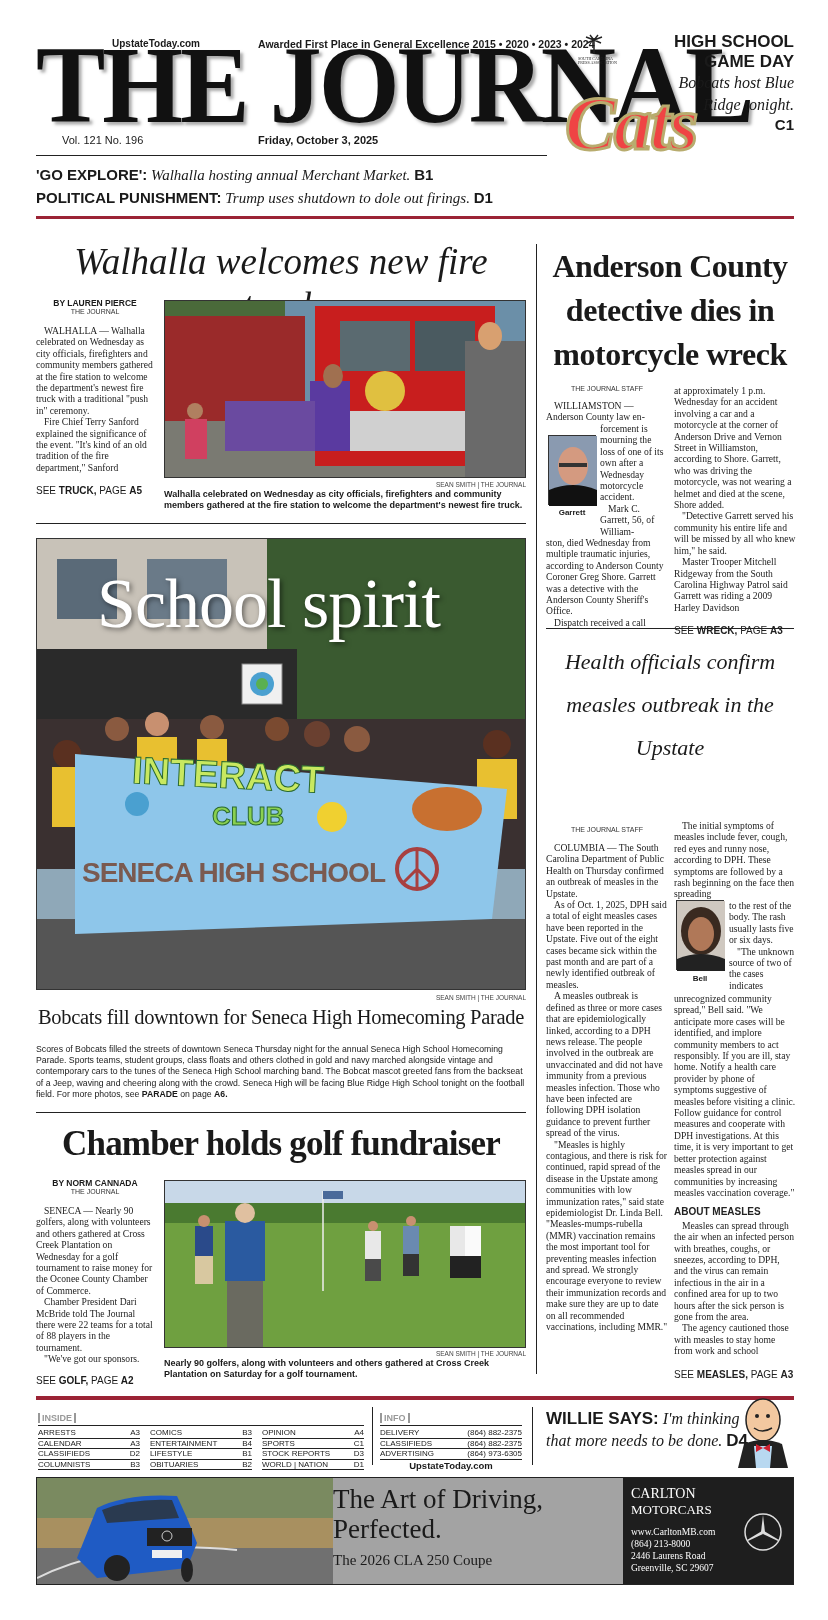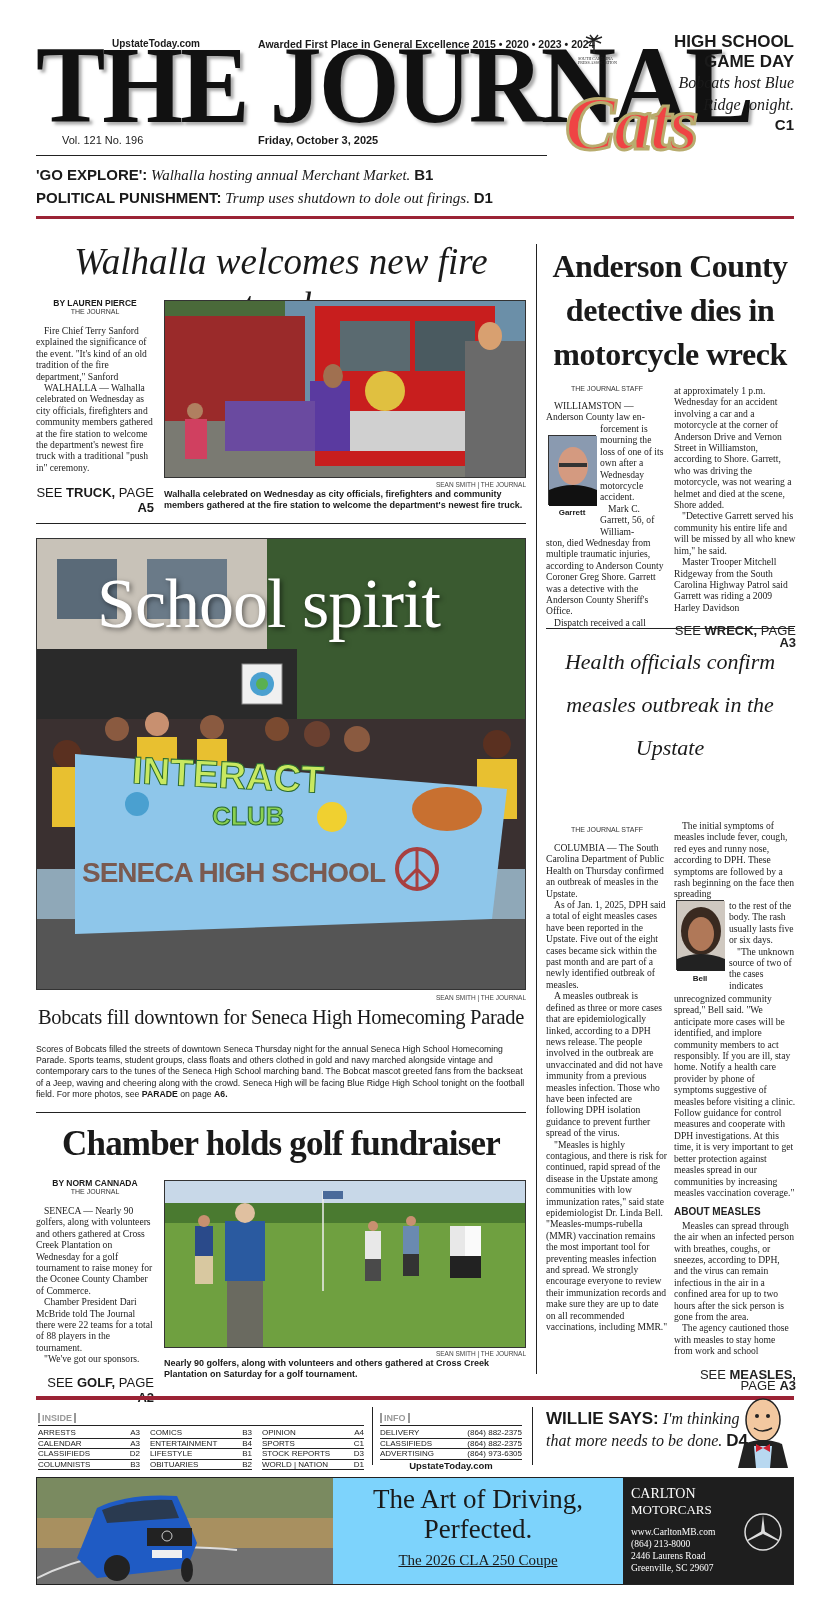--- a/index.html
+++ b/index.html
@@ -32,21 +32,21 @@
   .hrule { background: #222; height: 1px; }
 
   
   .hed-italic { font-style: italic; font-weight: normal; text-align: center; }
   .hed-bold { font-weight: bold; text-align: center; }
 
   .byline { font-size: 8.5px; font-weight: bold; text-align: center; }
   .byline-org { font-size: 7px; text-align: center; color: #333; }
   .body { font-size: 9.6px; line-height: 11.4px; color: #222; text-align: left; }
   .body p { text-indent: 8px; }
-  .jump { font-size: 13px; text-align: right; }
+  .jump { font-size: 10px; text-align: left; }
   .jump b { font-weight: bold; }
   .credit { font-size: 6.5px; text-align: right; color: #444; }
   .cutline { font-size: 9px; font-weight: bold; line-height: 11px; }
 
   .photo { overflow: hidden; border: 1px solid #333; }
 
   
   .box-label { font-size: 9px; font-weight: bold; color: #999; border-left: 2px solid #999; border-right: 2px solid #999; padding: 0 2px; display: inline-block; line-height: 10px; }
   .idx-row { display: flex; justify-content: space-between; font-size: 8px; border-bottom: 1px solid #222; line-height: 9.5px; }
 
@@ -91,22 +91,22 @@
 </div>
 <div class="abs red-rule" style="left:36px; top:216px; width:758px;"></div>
 
 <div class="abs vrule" style="left:536px; top:244px; height:1130px;"></div>
 
 <div class="abs hed-italic serif" style="left:36px; top:240px; width:490px; font-size:37px; line-height:44px;">Walhalla welcomes new fire truck</div>
 <div class="abs" style="left:36px; top:298px; width:118px;">
   <div class="byline sans">BY LAUREN PIERCE</div>
   <div class="byline-org sans">THE JOURNAL</div>
   <div class="body" style="margin-top:10px;">
+    <p>WALHALLA — Walhalla celebrated on Wednesday as city officials, firefighters and community members gathered at the fire station to welcome the department's newest fire truck with a traditional "push in" ceremony.</p>
     <p>Fire Chief Terry Sanford explained the significance of the event. "It's kind of an old tradition of the fire department," Sanford</p>
-    <p>WALHALLA — Walhalla celebrated on Wednesday as city officials, firefighters and community members gathered at the fire station to welcome the department's newest fire truck with a traditional "push in" ceremony.</p>
   </div>
   <div class="jump sans" style="margin-top:12px;">
     <span>SEE</span>
     <b>TRUCK,</b>
     <span>PAGE</span>
     <b>A5</b>
   </div>
 </div>
 <div class="abs photo" style="left:164px; top:300px; width:362px; height:178px;">
   <svg width="362" height="178" viewBox="0 0 362 178">
@@ -210,21 +210,21 @@
 <div class="abs serif" style="left:36px; top:1006px; width:490px; text-align:center; font-size:20.5px; letter-spacing:-0.3px;">Bobcats fill downtown for Seneca High Homecoming Parade</div>
 <div class="abs sans" style="left:36px; top:1044px; width:490px; font-size:8.7px; line-height:11.2px;">
   <span>Scores of Bobcats filled the streets of downtown Seneca Thursday night for the annual Seneca High School Homecoming Parade. Sports teams, student groups, class floats and others clothed in gold and navy marched alongside vintage and contemporary cars to the tunes of the Seneca High School marching band. The Bobcat mascot greeted fans from the backseat of a Jeep, waving and cheering along with the crowd. Seneca High will be facing Blue Ridge High School tonight on the football field. For more photos, see </span><b>PARADE</b><span> on page </span><b>A6.</b>
 </div>
 <div class="abs hrule" style="left:36px; top:1112px; width:490px;"></div>
 
 <div class="abs hed-italic serif" style="left:546px; top:640px; width:248px; font-size:22px; line-height:43px;">Health officials confirm measles outbreak in the Upstate</div>
 <div class="abs byline-org sans" style="left:546px; top:826px; width:122px;">THE JOURNAL STAFF</div>
 <div class="abs body" style="left:546px; top:842px; width:122px;">
   <p>COLUMBIA — The South Carolina Department of Public Health on Thursday confirmed an outbreak of measles in the Upstate.</p>
-  <p>As of Jan. 1, 2025, DPH said a total of eight measles cases have been reported in the Upstate. Five out of the eight cases became sick within the past month and are part of a newly identified outbreak of measles.</p>
+  <p>As of Oct. 1, 2025, DPH said a total of eight measles cases have been reported in the Upstate. Five out of the eight cases became sick within the past month and are part of a newly identified outbreak of measles.</p>
   <p>A measles outbreak is defined as three or more cases that are epidemiologically linked, according to a DPH news release. The people involved in the outbreak are unvaccinated and did not have immunity from a previous measles infection. Those who have been infected are following DPH isolation guidance to prevent further spread of the virus.</p>
   <p>"Measles is highly contagious, and there is risk for continued, rapid spread of the disease in the Upstate among communities with low immunization rates," said state epidemiologist Dr. Linda Bell. "Measles-mumps-rubella (MMR) vaccination remains the most important tool for preventing measles infection and spread. We strongly encourage everyone to review their immunization records and make sure they are up to date on all recommended vaccinations, including MMR."</p>
 </div>
 <div class="abs body" style="left:674px; top:820px; width:122px;">
   <p>The initial symptoms of measles include fever, cough, red eyes and runny nose, according to DPH. These symptoms are followed by a rash beginning on the face then spreading</p>
 </div>
 <div class="abs" style="left:676px; top:900px; width:48px; height:70px; border:1px solid #333;">
   <svg width="48" height="70" viewBox="0 0 48 70">
     <rect width="48" height="70" fill="#cfc8c0"></rect>
     <ellipse cx="24" cy="30" rx="20" ry="24" fill="#3a2a20"></ellipse>
@@ -407,24 +407,24 @@
       <path d="M0 100 Q80 60 200 72" stroke="#ddd" stroke-width="2" fill="none"></path>
       <path d="M40 80 L60 30 Q90 15 140 18 L150 40 L160 65 L150 90 L60 100 Z" fill="#1f5bc4"></path>
       <path d="M65 32 Q95 20 135 22 L142 40 L70 45 Z" fill="#2a3a50"></path>
       <rect x="110" y="50" width="45" height="18" fill="#222"></rect>
       <circle cx="130" cy="58" r="5" fill="none" stroke="#ccc"></circle>
       <rect x="115" y="72" width="30" height="8" fill="#f0f0f0"></rect>
       <ellipse cx="80" cy="90" rx="13" ry="13" fill="#222"></ellipse>
       <ellipse cx="150" cy="92" rx="6" ry="12" fill="#222"></ellipse>
     </svg>
   </div>
-  <div class="abs serif" style="left:296px; top:0; width:290px; height:108px; background:#7dd3fc; text-align:center;">
+  <div class="abs serif" style="left:296px; top:0; width:290px; height:108px; background:#a3a3a3; text-align:left;">
     <div style="font-size:27px; line-height:30px; margin-top:6px;">The Art of Driving,</div>
     <div style="font-size:27px; line-height:30px;">Perfected.</div>
-    <div style="font-size:15px; line-height:24px; margin-top:4px;text-decoration:underline;">The 2026 CLA 250 Coupe</div>
+    <div style="font-size:15px; line-height:24px; margin-top:4px;">The 2026 CLA 250 Coupe</div>
   </div>
   <div class="abs serif" style="left:586px; top:0; width:172px; height:108px; background:#1e1e1e; color:#fff;">
     <div style="position:absolute; left:8px; top:8px; font-size:14px; line-height:16px;">CARLTON</div>
     <div style="position:absolute; left:8px; top:24px; font-size:13px; line-height:16px;">MOTORCARS</div>
     <div style="position:absolute; left:8px; top:48px; font-size:9.5px; line-height:12px;">
       <div>www.CarltonMB.com</div>
       <div>(864) 213-8000</div>
       <div>2446 Laurens Road</div>
       <div>Greenville, SC 29607</div>
     </div>

